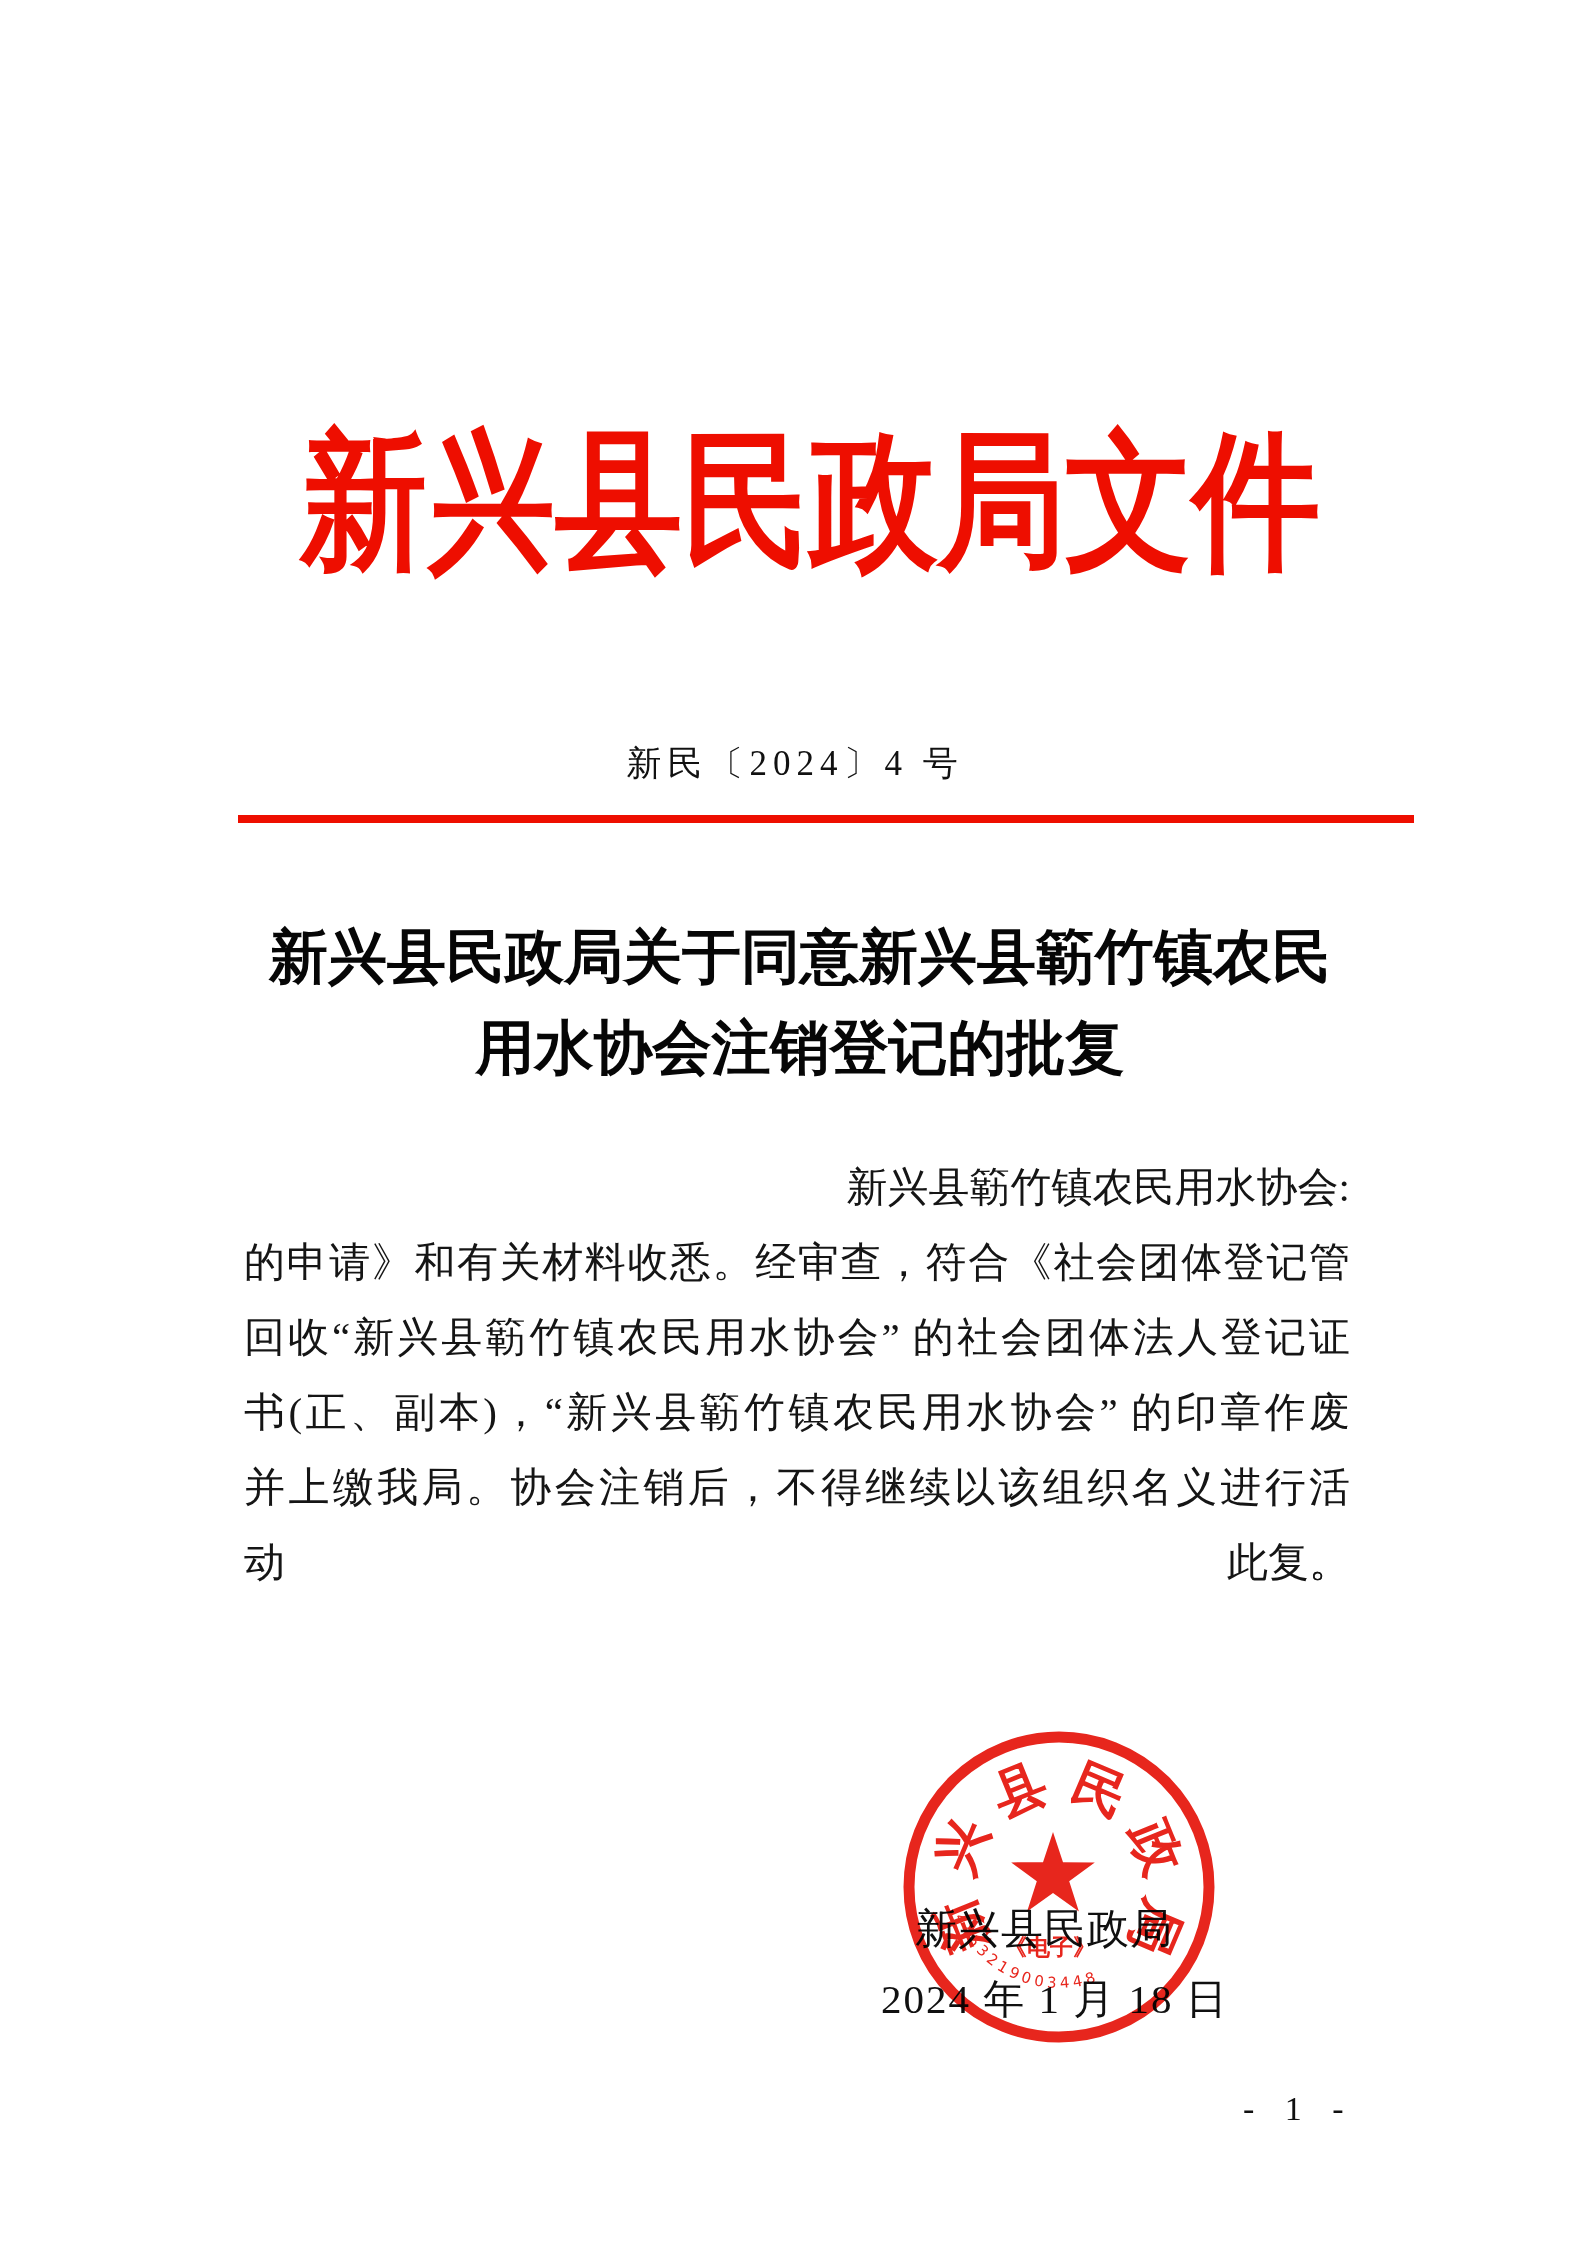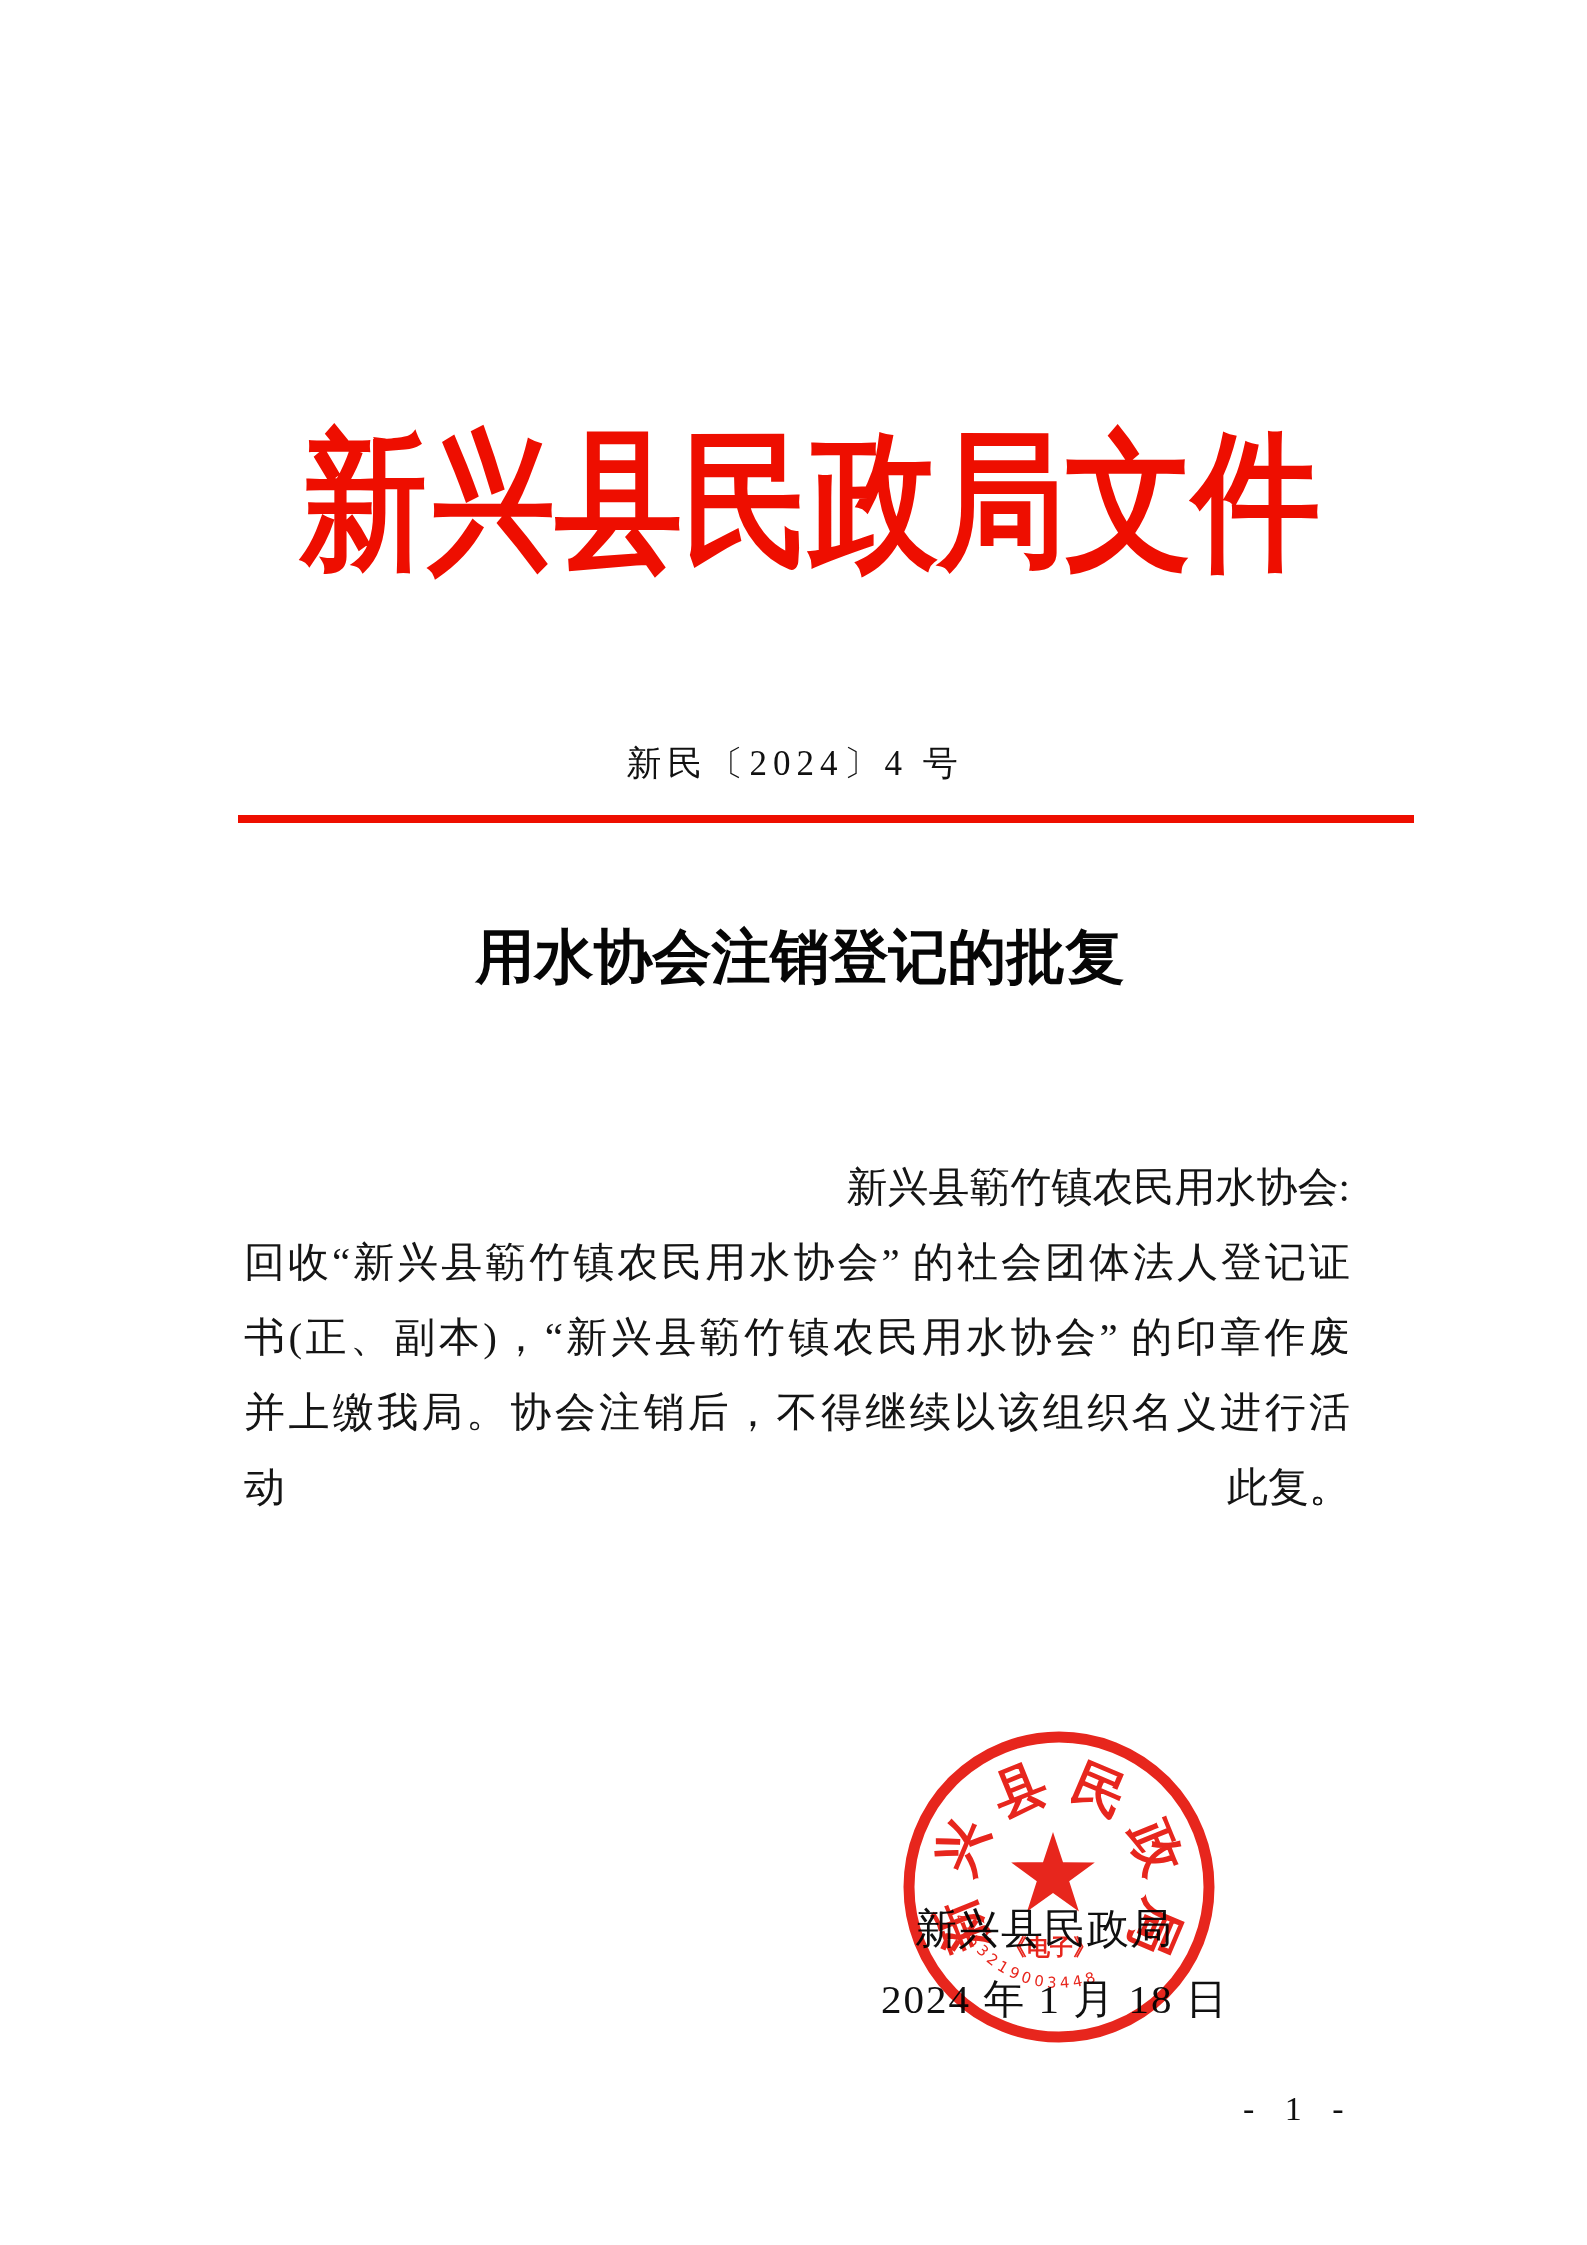--- a/index.html
+++ b/index.html
@@ -133,25 +133,27 @@
 
 <div class="page">
 
   <div class="header-title">新兴县民政局文件</div>
 
   <div class="doc-number">新民〔2024〕4 号</div>
 
   <div class="red-line"></div>
 
   <div class="doc-title">
+    <div>新兴县民政局关于同意新兴县簕竹镇农民</div>
     <div>用水协会注销登记的批复</div>
   </div>
 
   <div class="body-block">
     <div class="body-line">新兴县簕竹镇农民用水协会:</div>
+    <div class="body-line justify">的申请》和有关材料收悉。经审查，符合《社会团体登记管</div>
     <div class="body-line justify">回收“新兴县簕竹镇农民用水协会” 的社会团体法人登记证</div>
     <div class="body-line justify">书(正、副本)，“新兴县簕竹镇农民用水协会” 的印章作废</div>
     <div class="body-line justify">并上缴我局。协会注销后，不得继续以该组织名义进行活动。</div>
     <div class="body-line indent">此复。</div>
   </div>
 
   <div class="signature">新兴县民政局</div>
 
   <div class="date">2024 年 1 月 18 日</div>
 

